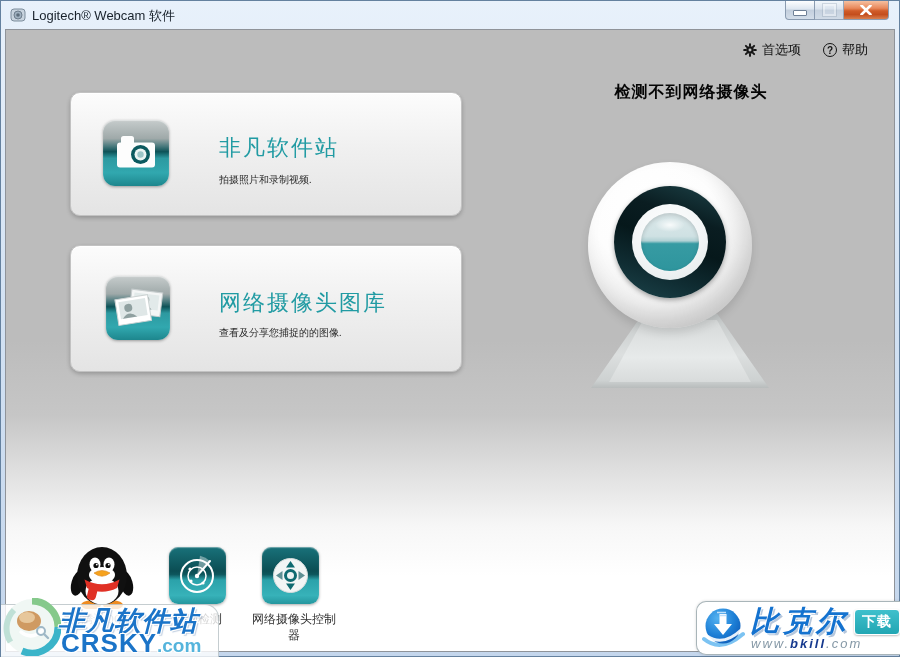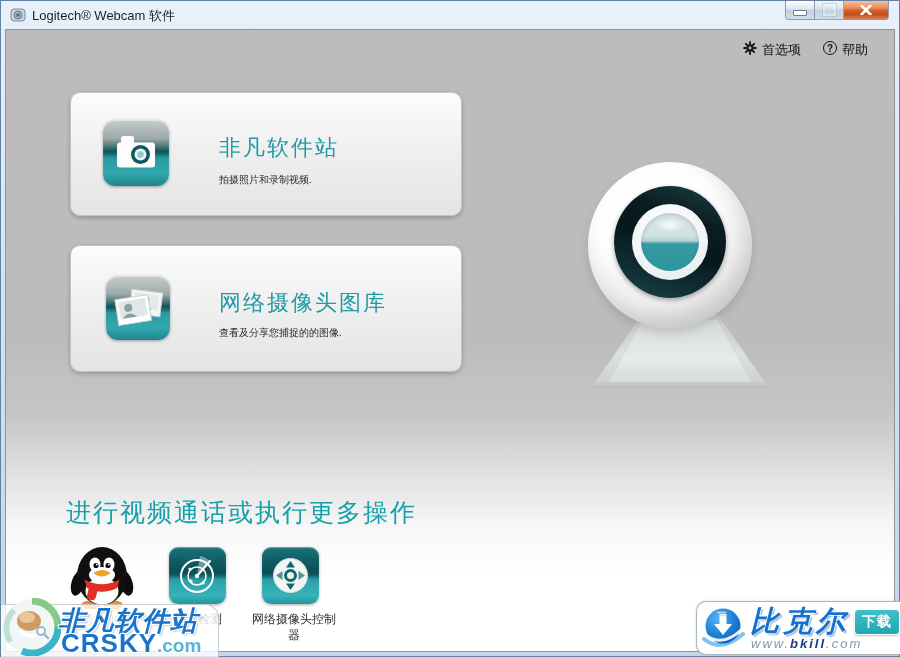--- a/index.html
+++ b/index.html
@@ -14,21 +14,21 @@
   .btn-min{width:30px;background:linear-gradient(180deg,#fdfeff,#dde6f0 45%,#c3cfdd 50%,#d3dde9);border-radius:0 0 0 4px;}
   .btn-max{width:29px;background:linear-gradient(180deg,#f4f8fc,#d8e1ec 45%,#c0ccda 50%,#cdd8e4);border-left:none;opacity:.85;}
   .btn-close{width:45px;background:linear-gradient(180deg,#f6c0a0,#e8885b 40%,#d05b28 55%,#c44e1d 75%,#d97f4e);border-left:none;border-radius:0 0 4px 0;}
   .glyph-min{width:12px;height:4px;background:#fff;border:1px solid #6f8096;border-radius:1px;margin-top:5px;}
   .glyph-max{width:9px;height:8px;border:2px solid rgba(255,255,255,.75);box-shadow:0 0 0 1px rgba(110,128,150,.5);opacity:.55;}
   
   .client{position:absolute;left:4px;right:4px;top:28px;bottom:4px;border:1px solid #8f9399;box-sizing:border-box;
     background:linear-gradient(180deg,#bcbcbc 0%,#bcbcbc 50%,#c6c6c6 62%,#e2e2e2 72%,#f7f7f7 80%,#ffffff 88%,#ffffff 100%);}
   
   .toolbar{position:absolute;top:11px;right:26px;display:flex;gap:22px;align-items:center;}
-  .tool-item{display:flex;gap:5px;font-size:13px;color:#101010;cursor:pointer;}
+  .tool-item{display:flex;align-items:center;gap:5px;font-size:13px;color:#101010;cursor:pointer;}
   .help-circle{width:14px;height:14px;border:1.5px solid #141414;border-radius:50%;font-size:10px;font-weight:bold;color:#141414;display:flex;align-items:center;justify-content:center;box-sizing:border-box;}
   
   .card{position:absolute;left:64px;width:390px;border-radius:10px;cursor:pointer;
     background:linear-gradient(180deg,#fcfcfc 0%,#f0f0f0 45%,#e4e4e4 100%);
     border:1px solid #c2c2c2;box-shadow:0 2px 4px rgba(0,0,0,.22), inset 0 1px 0 #ffffff;}
   .card1{top:62px;height:122px;}
   .card2{top:215px;height:125px;}
   .tile{position:absolute;border-radius:12px;box-shadow:0 1px 3px rgba(0,0,0,.35), inset 0 1px 1px rgba(255,255,255,.5);
     background:linear-gradient(180deg,#c6cccc 0%,#9fa9a9 28%,#47787c 40%,#0d5257 48%,#2d99a0 58%,#31a8af 80%,#1d868d 100%);}
   .tile-cam{left:32px;top:27px;width:66px;height:66px;}
@@ -177,36 +177,36 @@
             <rect x="14" y="24" width="27" height="17" fill="#dfe7e7"></rect>
             <circle cx="23" cy="31" r="4" fill="#8fa0a0"></circle>
             <path d="M16 41 q7 -8.5 14.5 0 z" fill="#8fa0a0"></path>
           </g>
         </svg>
       </div>
       <div class="card-title">网络摄像头图库</div>
       <div class="card-sub">查看及分享您捕捉的的图像.</div>
     </div>
 
+    <div class="status-heading">检测不到网络摄像头</div>
 
     <div class="webcam">
       <div class="stand"></div>
       <div class="stand-inner"></div>
       <div class="sphere">
         <div class="cam-ring">
           <div class="cam-ring-inner">
             <div class="cam-lens">
               <div class="lens-glint"></div>
             </div>
           </div>
         </div>
       </div>
     </div>
 
-    <div class="actions-heading">进行视频通话或执行更多操作</div>
 
     <div class="shortcut sc-qq">
       <svg width="64" height="66" viewBox="0 0 64 66">
         <ellipse cx="8" cy="40" rx="6.5" ry="13" fill="#0d0d0d" transform="rotate(16 8 40)"></ellipse>
         <ellipse cx="56" cy="40" rx="6.5" ry="13" fill="#0d0d0d" transform="rotate(-16 56 40)"></ellipse>
         <ellipse cx="21" cy="62" rx="10" ry="4.5" fill="#ef8b1f"></ellipse>
         <ellipse cx="43" cy="62" rx="10" ry="4.5" fill="#ef8b1f"></ellipse>
         <ellipse cx="32" cy="33" rx="25" ry="29" fill="#101010"></ellipse>
         <ellipse cx="32" cy="48" rx="16.5" ry="13.5" fill="#fdfdfd"></ellipse>
         <ellipse cx="32" cy="32" rx="13" ry="8" fill="#ffffff"></ellipse>

